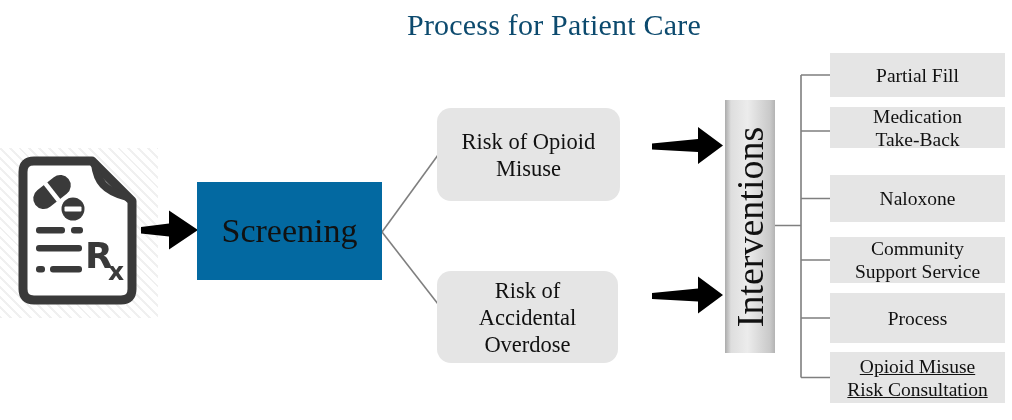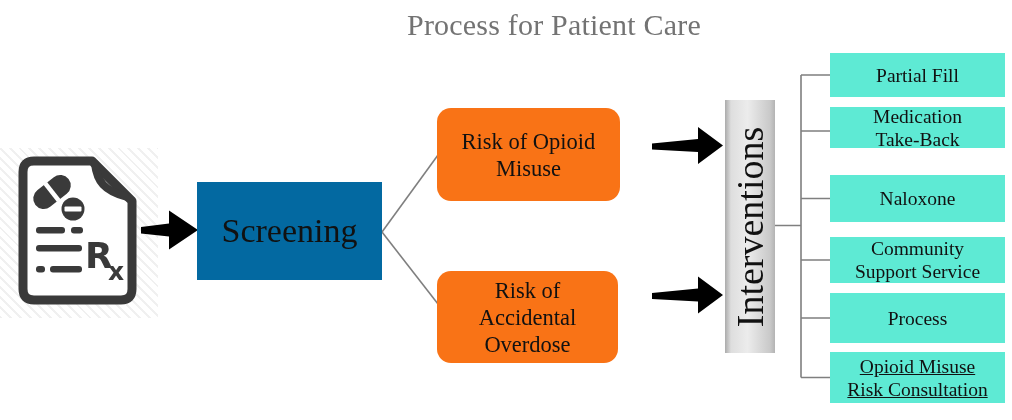--- a/index.html
+++ b/index.html
@@ -3,41 +3,41 @@
 <meta charset="utf-8">
 <style>
   html,body{margin:0;padding:0;background:#fff;}
   .stage{
     position:relative;width:1012px;height:420px;background:#ffffff;
     font-family:"Liberation Serif", serif;color:#111;overflow:hidden;
   }
   .title{
     position:absolute;left:354px;top:8px;width:400px;margin:0;
     font-size:30px;font-weight:normal;text-align:center;letter-spacing:.2px;
-    font-family:"Liberation Serif", serif;color:#737373;
+    font-family:"Liberation Serif", serif;color:#0c4a6e;
   }
   .node{position:absolute;display:flex;align-items:center;justify-content:center;text-align:center;}
   .node span{white-space:pre-line;display:block;}
   .screening{
     left:197px;top:182px;width:185px;height:98px;background:#0369a1;
     font-size:34px;
   }
-  .risk{background:#f97316;border-radius:14px;font-size:22.5px;line-height:1.2;}
+  .risk{background:#e5e5e5;border-radius:14px;font-size:22.5px;line-height:1.2;}
   .risk1{left:437px;top:108px;width:183px;height:93px;}
   .risk2{left:437px;top:271px;width:181px;height:92px;}
   .interventions{
     left:725px;top:100px;width:50px;height:253px;
     background:linear-gradient(90deg,#ababab 0%,#dedede 12%,#ececec 45%,#c9c9c9 90%,#b3b3b3 100%);
   }
   .interventions .vert{
     position:absolute;left:50%;top:50%;
     transform:translate(-50%,-50%) rotate(-90deg);
     transform-origin:center;white-space:nowrap;font-size:38px;line-height:1;
   }
-  .leaf{left:830px;width:175px;background:#5eead4;font-size:19.5px;line-height:1.18;}
+  .leaf{left:830px;width:175px;background:#e5e5e5;font-size:19.5px;line-height:1.18;}
   .leaf1{top:53px;height:44px;}
   .leaf2{top:107px;height:41px;}
   .leaf3{top:175px;height:47px;}
   .leaf4{top:237px;height:46px;}
   .leaf5{top:293px;height:50px;}
   .leaf6{top:352px;height:51px;text-decoration:underline;}
   .overlay{position:absolute;left:0;top:0;width:1012px;height:420px;}
   .rx-wrap{
     position:absolute;left:0px;top:148px;width:158px;height:170px;
     background:repeating-linear-gradient(45deg,

